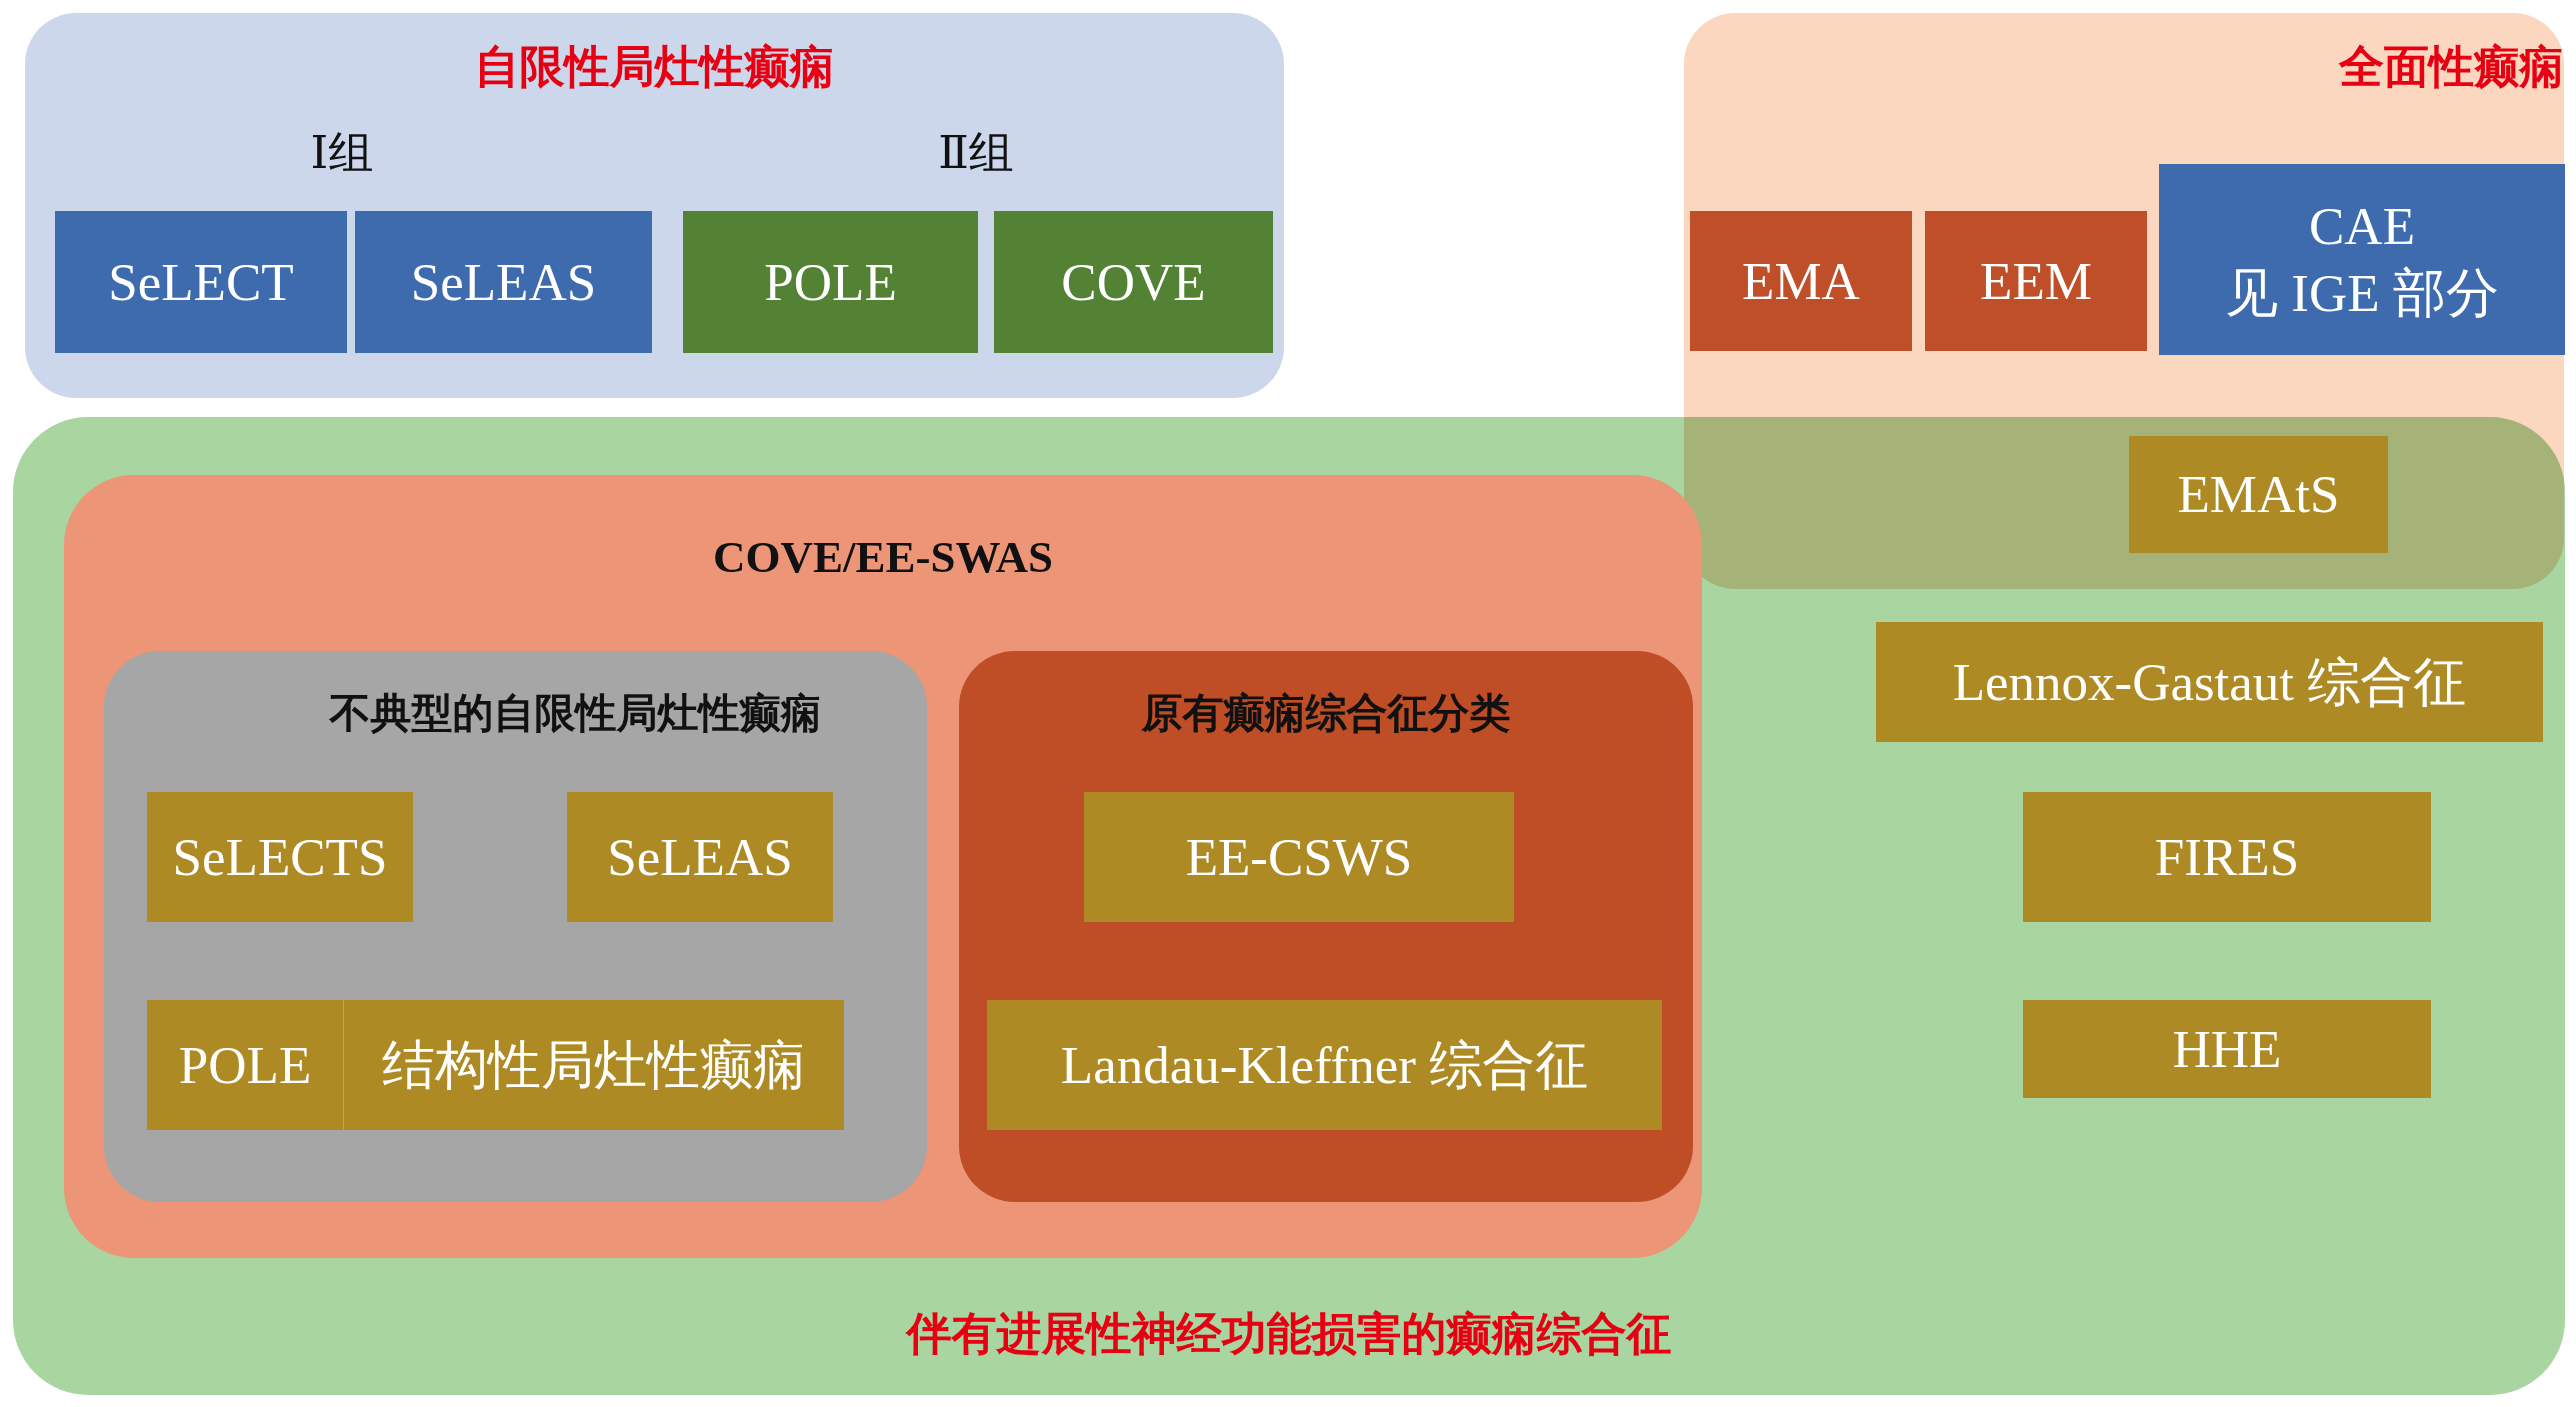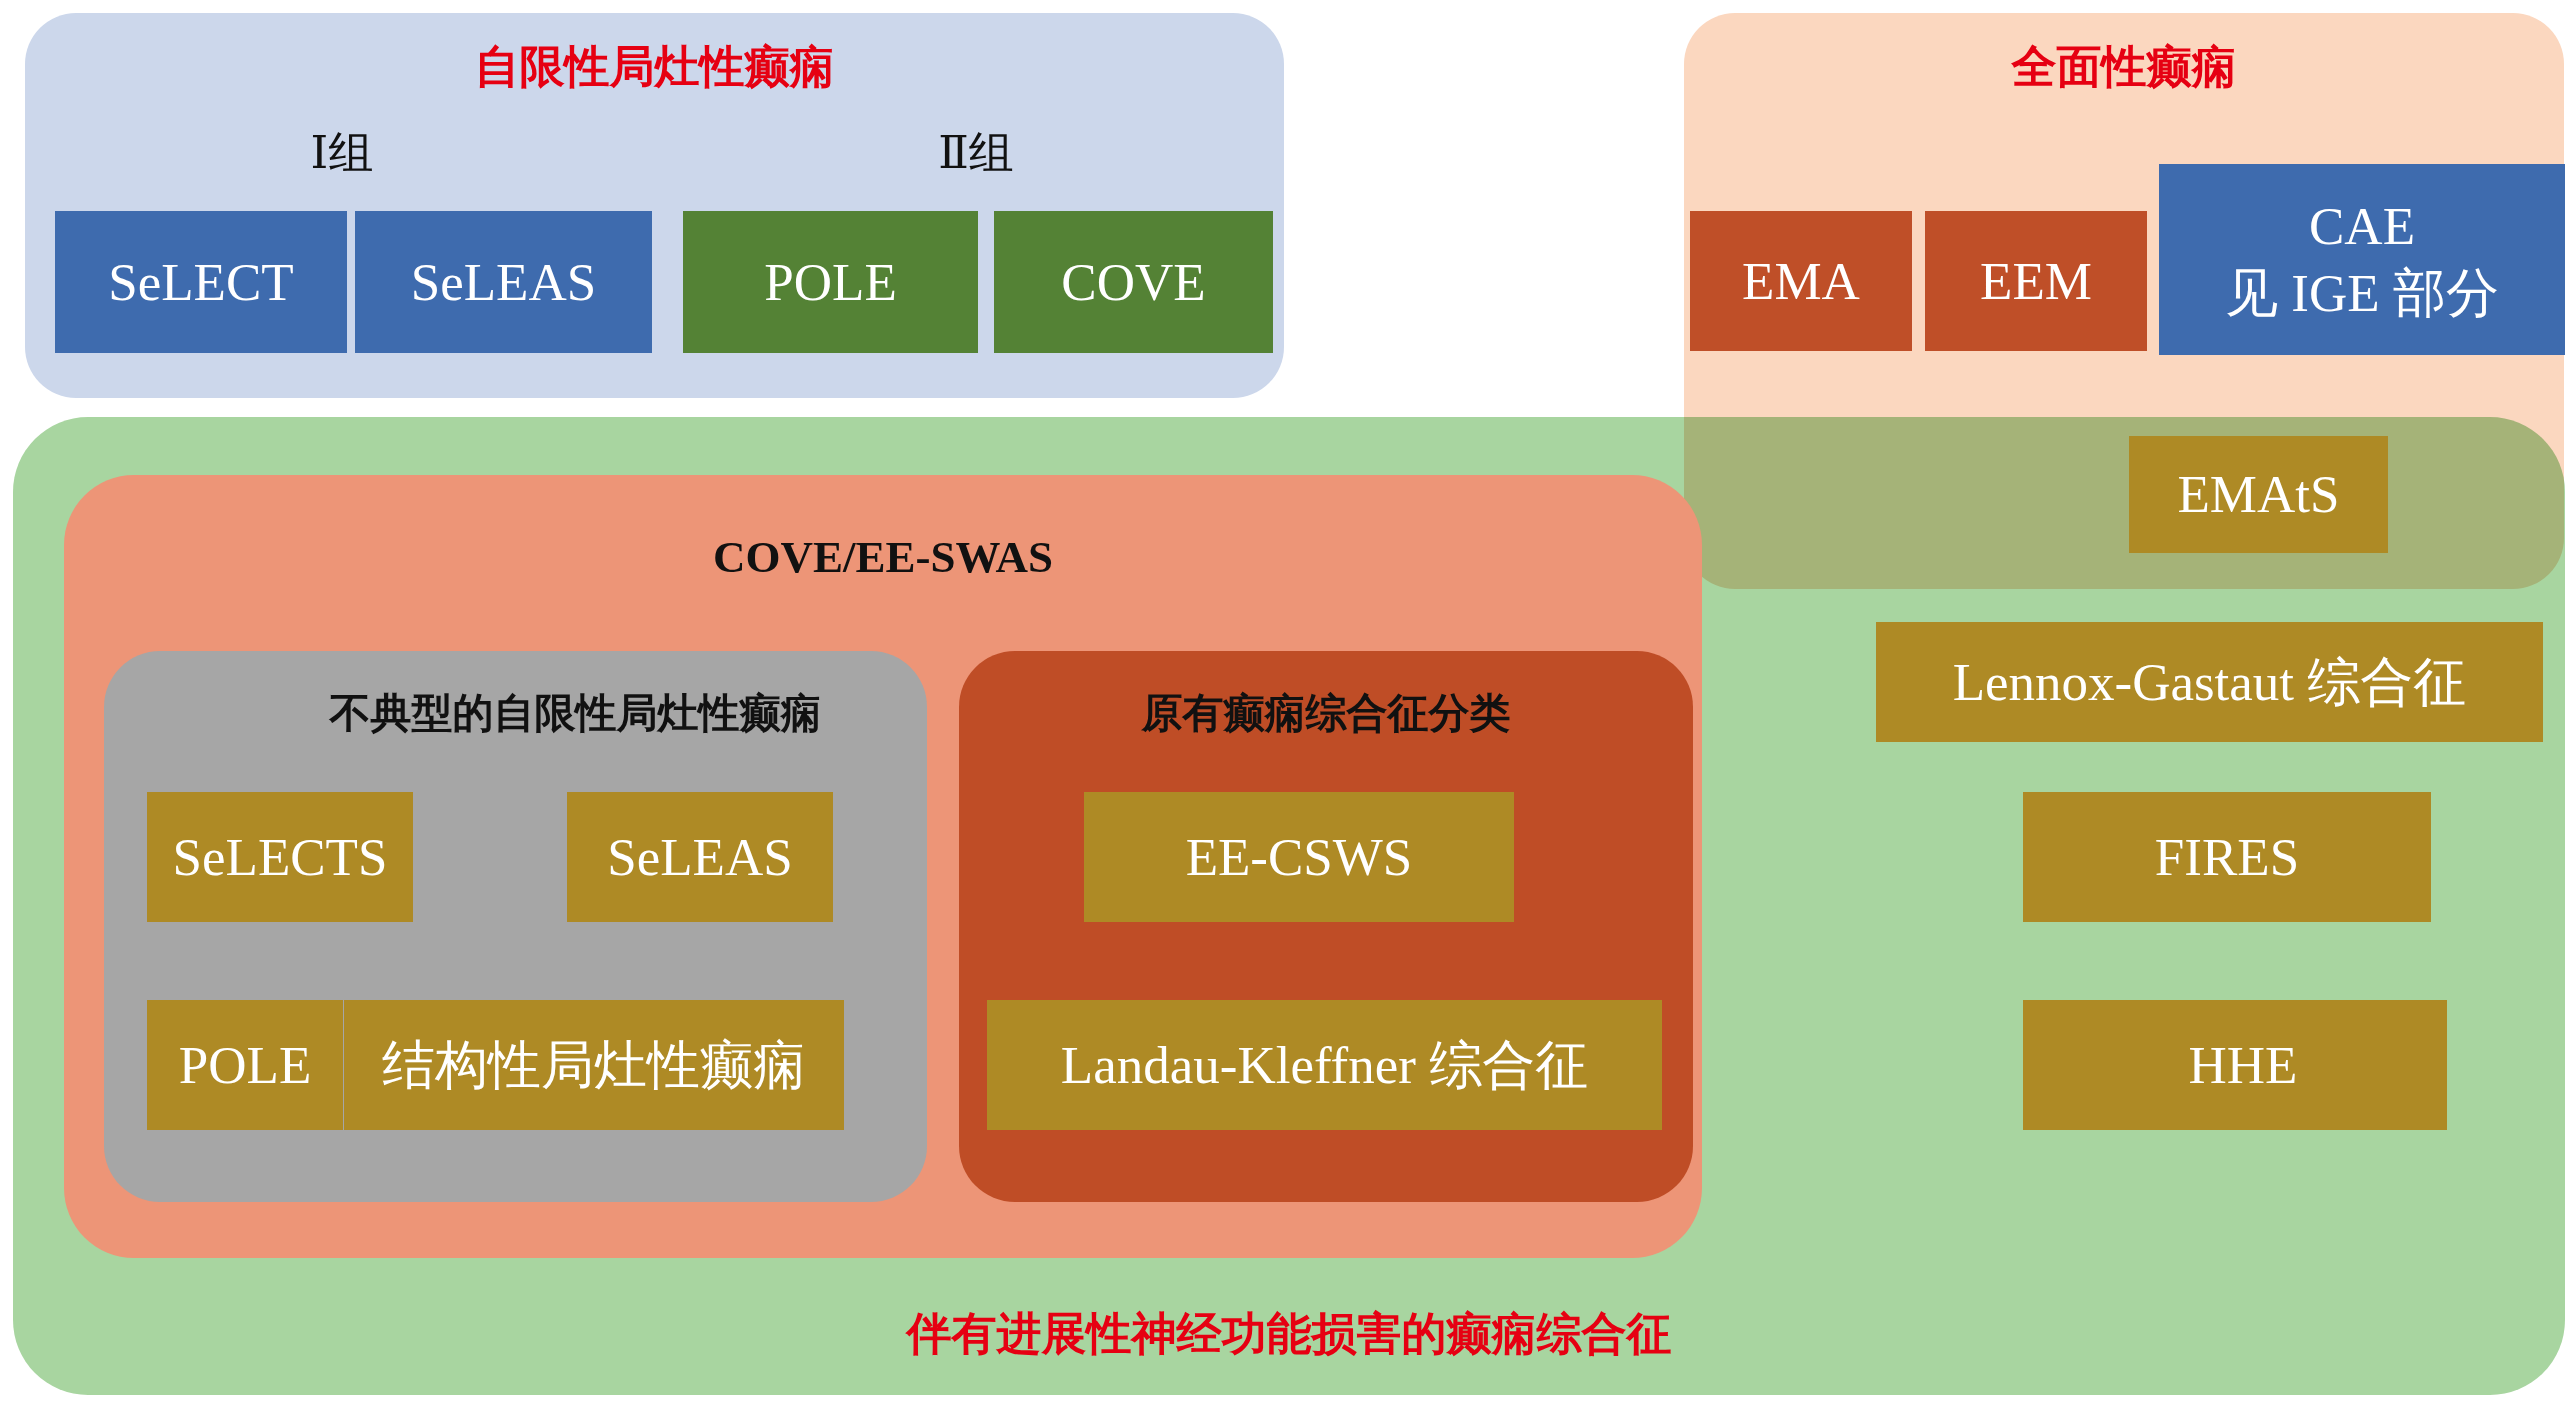--- a/index.html
+++ b/index.html
@@ -106,21 +106,21 @@
   <div class="region-title" style="left:25px; top:37px; width:1259px;">自限性局灶性癫痫</div>
 
   <div class="group-label" style="left:342px; top:123px;">Ⅰ组</div>
   <div class="group-label" style="left:976px; top:123px;">Ⅱ组</div>
 
   <div class="box box-blue" style="left:55px; top:211px; width:292px; height:142px;">SeLECT</div>
   <div class="box box-blue" style="left:355px; top:211px; width:297px; height:142px;">SeLEAS</div>
   <div class="box box-green" style="left:683px; top:211px; width:295px; height:142px;">POLE</div>
   <div class="box box-green" style="left:994px; top:211px; width:279px; height:142px;">COVE</div>
 
-  <div class="region-title" style="left:1684px; top:37px; width:880px;">全面性癫痫</div>
+  <div class="region-title" style="left:1684px; top:37px; width:880px;text-align:right;">全面性癫痫</div>
 
   <div class="box box-orange" style="left:1690px; top:211px; width:222px; height:140px;">EMA</div>
   <div class="box box-orange" style="left:1925px; top:211px; width:222px; height:140px;">EEM</div>
 
   <div class="box box-blue" style="left:2159px; top:164px; width:406px; height:191px; flex-direction:column;">
     <span>CAE</span>
     <span>见 IGE 部分</span>
   </div>
 
   <div class="box box-gold" style="left:2129px; top:436px; width:259px; height:117px;">EMAtS</div>
@@ -140,18 +140,18 @@
 
   <div class="region bg-brick" style="left:959px; top:651px; width:734px; height:551px;"></div>
 
   <div class="black-title" style="left:959px; top:686px; width:734px;">原有癫痫综合征分类</div>
 
   <div class="box box-gold" style="left:1084px; top:792px; width:430px; height:130px;">EE-CSWS</div>
   <div class="box box-gold" style="left:987px; top:1000px; width:675px; height:130px;">Landau-Kleffner 综合征</div>
 
   <div class="box box-gold" style="left:1876px; top:622px; width:667px; height:120px;">Lennox-Gastaut 综合征</div>
   <div class="box box-gold" style="left:2023px; top:792px; width:408px; height:130px;">FIRES</div>
-  <div class="box box-gold" style="left:2023px; top:1000px; width:408px; height:130px;padding-left:16px;">HHE</div>
+  <div class="box box-gold" style="left:2023px; top:1000px; width:408px; height:98px;">HHE</div>
 
   <div class="region-title" style="left:13px; top:1304px; width:2552px;">伴有进展性神经功能损害的癫痫综合征</div>
 
 </div>
 
 
 </body></html>

